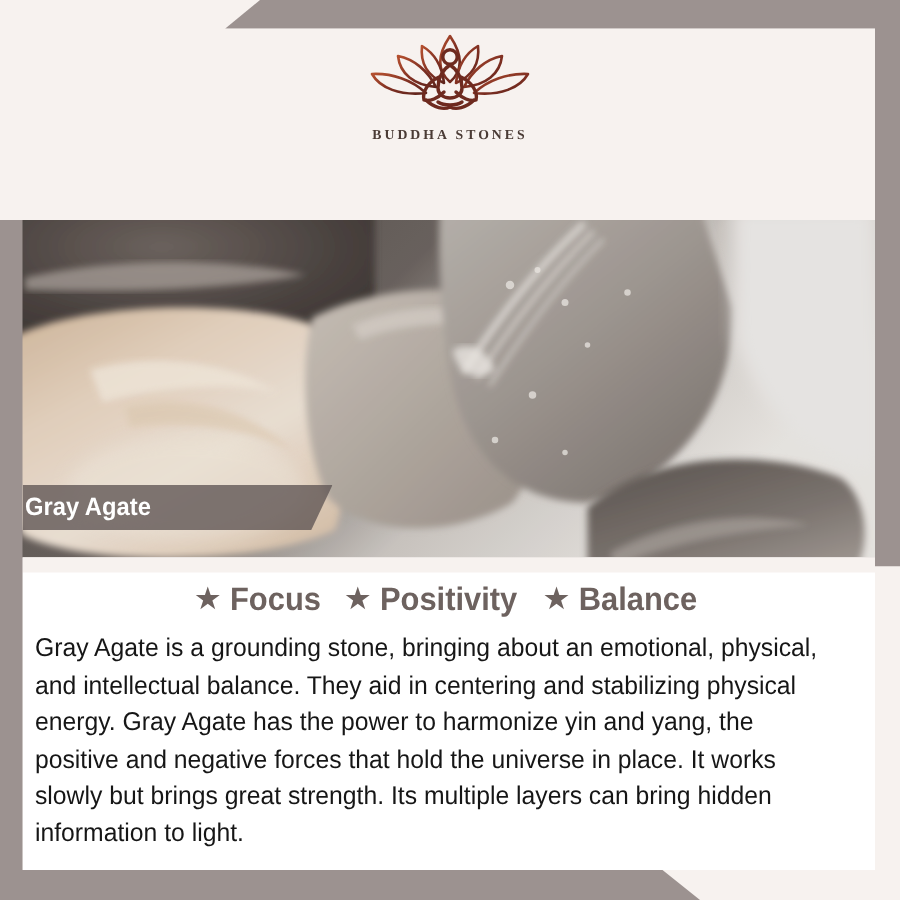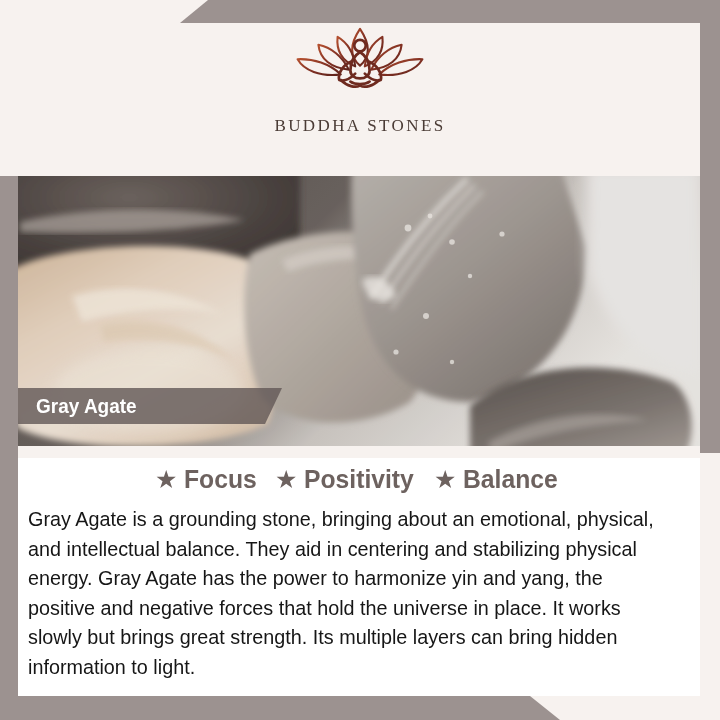--- a/index.html
+++ b/index.html
@@ -38,24 +38,24 @@
   .header{
     position:absolute;top:0;left:0;width:720px;height:176px;
     background:#f7f2ef;z-index:2;
   }
   .logo-wrap{
     position:absolute;top:24px;left:0;width:720px;
     display:flex;flex-direction:column;align-items:center;
   }
   .logo-mark{width:160px;height:72px;display:block;}
   .logo-text{
-    margin-top:20px;
+    margin-top:6px;
     font-family:"Liberation Serif", serif;
-    font-size:17px;letter-spacing:2.4px;color:#4a3b35;
-    font-weight:400;
+    font-size:11px;letter-spacing:2.4px;color:#4a3b35;
+    font-weight:700;
   }
 
   .title-band{
     position:absolute;left:148px;top:126px;width:438px;height:46px;
     background:#fbf8f6;
     display:flex;align-items:center;justify-content:center;
     z-index:7;
   }
   .title-band span{
     font-family:"Liberation Sans Narrow","Liberation Sans",sans-serif;
@@ -70,21 +70,21 @@
     overflow:hidden;background:#8d8277;z-index:3;
   }
   .photo svg{display:block;width:700px;height:270px;}
 
   .stone-caption{
     position:absolute;left:18px;bottom:22px;
     height:36px;min-width:212px;
     background:rgba(97,88,86,0.80);
     clip-path:polygon(0 0,100% 0,calc(100% - 17px) 100%,0 100%);
     display:flex;align-items:center;
-    padding:0 34px 0 18px;
+    padding:0 34px 0 2px;
     z-index:8;
   }
   .stone-caption span{
     font-family:"Liberation Sans Narrow","Liberation Sans",sans-serif;
     font-size:20px;font-weight:700;color:#ffffff;white-space:nowrap;
     transform:scaleX(0.95);transform-origin:left center;
   }
 
   
   .panel{

